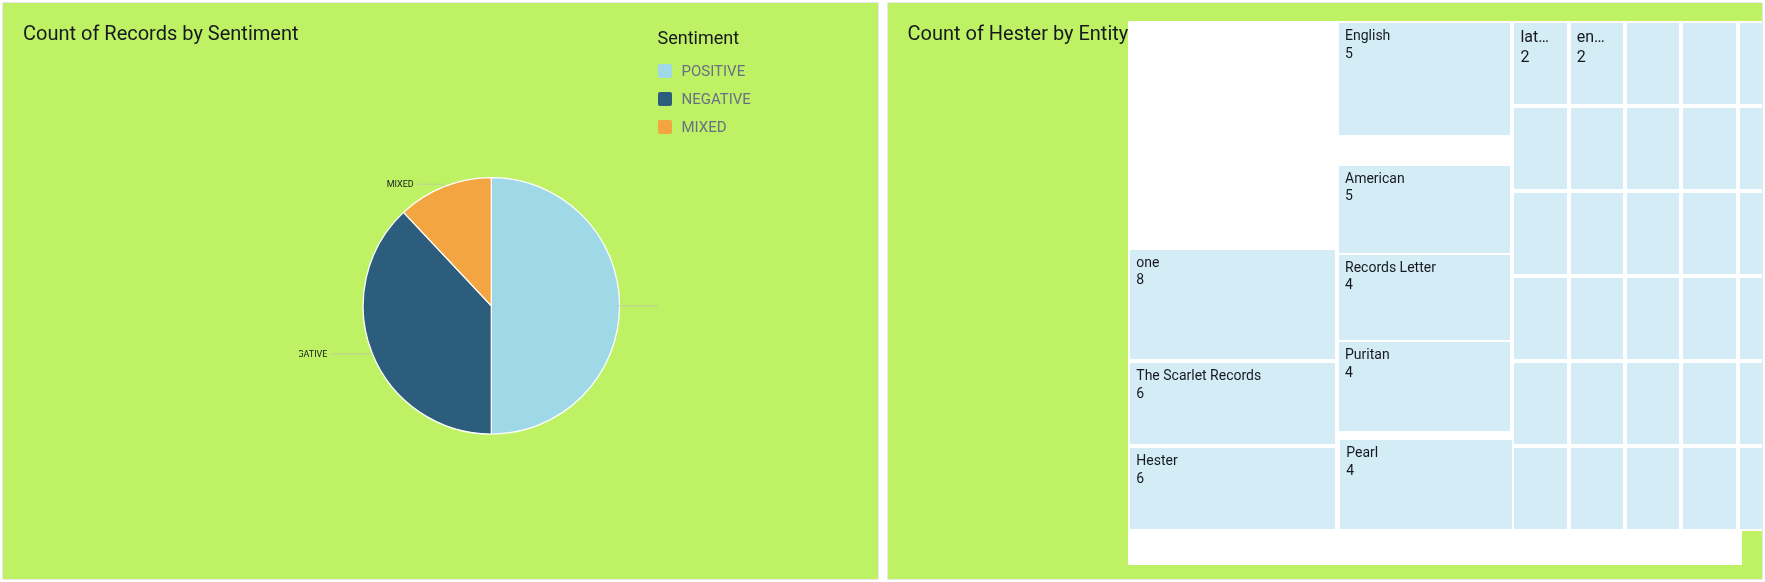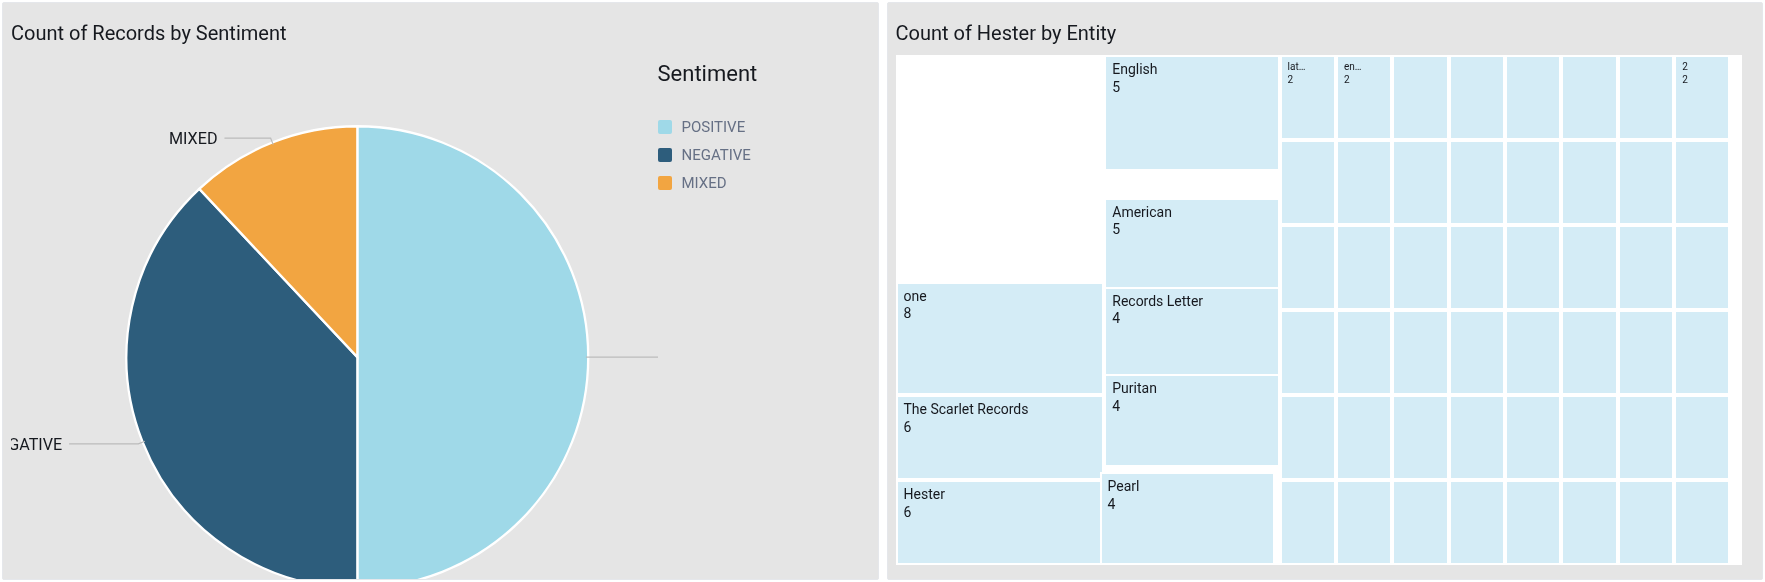--- a/index.html
+++ b/index.html
@@ -7,26 +7,25 @@
     font-family: -apple-system, BlinkMacSystemFont, "Segoe UI", Roboto, Helvetica, Arial, sans-serif;
     background: #fff;
     padding: 2px;
     display: flex;
     gap: 8px;
     width: 1765px;
     height: 582px;
   }
   .panel {
     border: 1px solid #e5e7eb;
-    background: #e5e5e5;
+    background: #bef264;
     border-radius: 2px;
-    padding: 18px 20px 14px 8px;
+    padding: 18px 20px 14px 20px;
     flex: 1;
     display: flex;
-    flex-direction: column;
     overflow: hidden;
   }
   .panel-title {
     font-size: 20px;
     font-weight: 400;
     color: #16191f;
     margin-bottom: 10px;
   }
   
   .pie-body {
@@ -38,24 +37,24 @@
     position: relative;
     flex: 1;
     height: 100%;
   }
   .pie-svg { width: 100%; height: 100%; }
   .legend {
     width: 200px;
     padding-top: 6px;
   }
   .legend-title {
-    font-size: 22px;
+    font-size: 18px;
     font-weight: 400;
     color: #16191f;
-    margin-bottom: 32px;
+    margin-bottom: 14px;
   }
   .legend-item {
     display: flex;
     align-items: center;
     font-size: 15px;
     color: #667085;
     margin-bottom: 10px;
     cursor: default;
   }
   .legend-swatch {
@@ -79,21 +78,21 @@
     position: absolute;
     background: #d4ecf6;
     border: 2px solid #fff;
     font-size: 14px;
     line-height: 1.25;
     color: #16191f;
     padding: 4px 6px;
     overflow: hidden;
     white-space: nowrap;
   }
-  .tm-cell.small { font-size: 10px; }
+  .tm-cell.small { font-size: 16px; }
   .tm-cell .val { display:block; }
 </style>
 </head>
 <body>
 
 <div class="panel">
   <div class="panel-title">Count of Records by Sentiment</div>
   <div class="pie-body">
     <div class="pie-area">
       <svg class="pie-svg" id="pie-svg" viewBox="0 0 560 480">
@@ -129,21 +128,21 @@
 <div class="panel">
   <div class="panel-title">Count of Hester by Entity</div>
   <div class="tree-body" id="tree-body">
       <div class="tm-cell" style="left: 0px; top: 226.667px; width: 208.75px; height: 113.333px;"><span>one</span><span class="val">8</span></div>
       <div class="tm-cell" style="left: 0px; top: 340px; width: 208.75px; height: 85px;"><span>The Scarlet Records</span><span class="val">6</span></div>
       <div class="tm-cell" style="left: 0px; top: 425px; width: 208.75px; height: 85px;"><span>Hester</span><span class="val">6</span></div>
       <div class="tm-cell" style="left: 208.75px; top: 0px; width: 175.35px; height: 115.909px;"><span>English</span><span class="val">5</span></div>
       <div class="tm-cell" style="left: 208.75px; top: 115.909px; width: 175.35px; height: 115.909px; margin-top: 27px;"><span>American</span><span class="val">5</span></div>
       <div class="tm-cell" style="left: 208.75px; top: 231.818px; width: 175.35px; height: 92.7273px;"><span>Records Letter</span><span class="val">4</span></div>
       <div class="tm-cell" style="left: 208.75px; top: 319px; width: 175.35px; height: 92.7273px;"><span>Puritan</span><span class="val">4</span></div>
-      <div class="tm-cell" style="left: 204px; top: 417.273px; width: 175.35px; height: 92.7273px;"><span>Pearl</span><span class="val">4</span></div>
+      <div class="tm-cell" style="left: 210px; top: 417.273px; width: 175.35px; height: 92.7273px;"><span>Pearl</span><span class="val">4</span></div>
       <div class="tm-cell small" style="left: 384.1px; top: 0px; width: 56.3625px; height: 85px;"><span>lat…</span><span class="val">2</span></div>
       <div class="tm-cell small" style="left: 440.462px; top: 0px; width: 56.3625px; height: 85px;"><span>en…</span><span class="val">2</span></div>
       <div class="tm-cell small" style="left: 778.638px; top: 0px; width: 56.3625px; height: 85px;"><span>2</span><span class="val">2</span></div>
       <div class="tm-cell small" style="left: 496.825px; top: 0px; width: 56.3625px; height: 85px;"></div>
       <div class="tm-cell small" style="left: 553.188px; top: 0px; width: 56.3625px; height: 85px;"></div>
       <div class="tm-cell small" style="left: 609.55px; top: 0px; width: 56.3625px; height: 85px;"></div>
       <div class="tm-cell small" style="left: 665.913px; top: 0px; width: 56.3625px; height: 85px;"></div>
       <div class="tm-cell small" style="left: 722.275px; top: 0px; width: 56.3625px; height: 85px;"></div>
       <div class="tm-cell small" style="left: 384.1px; top: 85px; width: 56.3625px; height: 85px;"></div>
       <div class="tm-cell small" style="left: 440.462px; top: 85px; width: 56.3625px; height: 85px;"></div>

